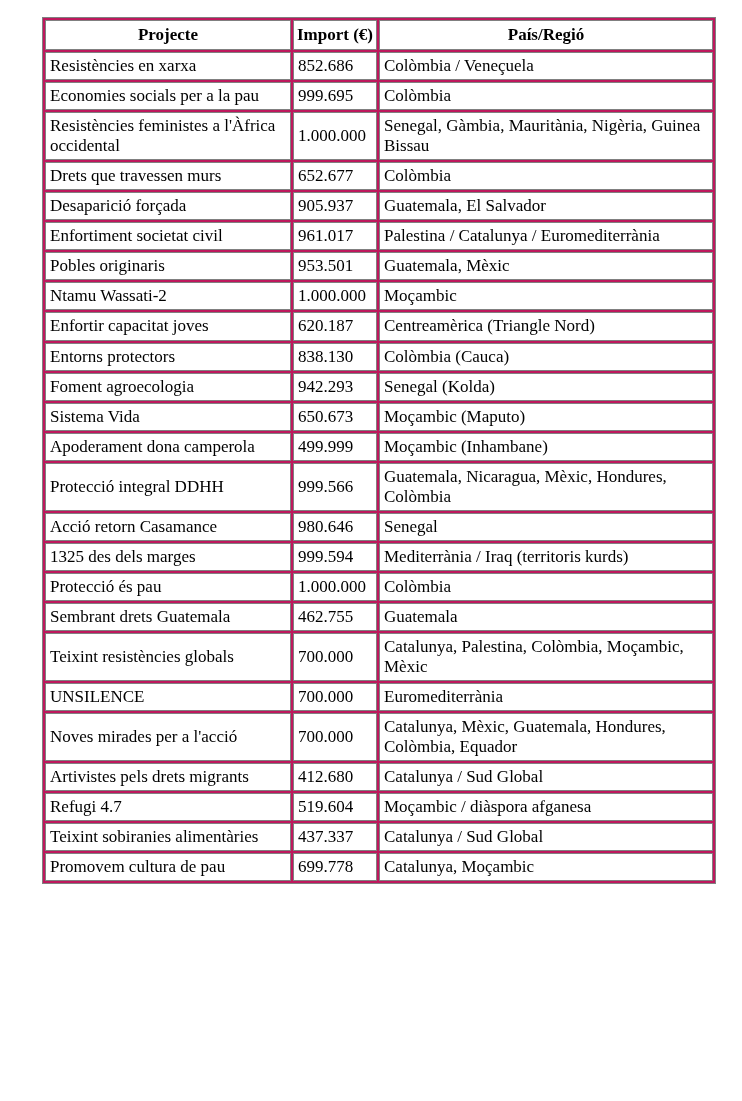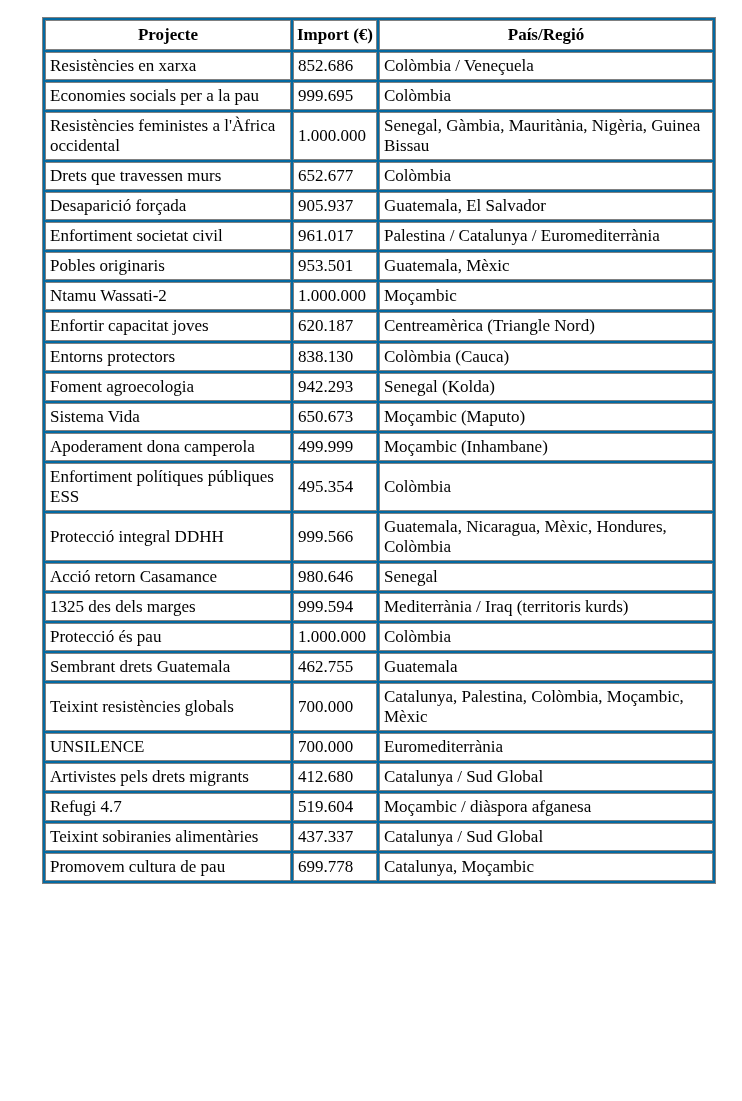--- a/index.html
+++ b/index.html
@@ -18,21 +18,21 @@
   }
   table.projects {
     position: absolute;
     left: 42px;
     top: 17px;
     width: 674px;
     table-layout: fixed;
     border-collapse: separate;
     border-spacing: 2px;
     border: 1px solid #808080;
-    background: #0369a1;
+    background: #be185d;
   }
   col.c1 { width: 246px; }
   col.c2 { width: 84px; }
   
   table.projects th,
   table.projects td {
     border: 1px solid #808080;
     font-size: 17px;
     line-height: 1.18;
     color: #000000;
@@ -127,25 +127,20 @@
           <td>Sistema Vida</td>
           <td>650.673</td>
           <td>Moçambic (Maputo)</td>
         </tr>
         <tr>
           <td>Apoderament dona camperola</td>
           <td>499.999</td>
           <td>Moçambic (Inhambane)</td>
         </tr>
         <tr>
-          <td>Enfortiment polítiques públiques ESS</td>
-          <td>495.354</td>
-          <td>Colòmbia</td>
-        </tr>
-        <tr>
           <td>Protecció integral DDHH</td>
           <td>999.566</td>
           <td>Guatemala, Nicaragua, Mèxic, Hondures, Colòmbia</td>
         </tr>
         <tr>
           <td>Acció retorn Casamance</td>
           <td>980.646</td>
           <td>Senegal</td>
         </tr>
         <tr>
@@ -165,20 +160,25 @@
         </tr>
         <tr>
           <td>Teixint resistències globals</td>
           <td>700.000</td>
           <td>Catalunya, Palestina, Colòmbia, Moçambic, Mèxic</td>
         </tr>
         <tr>
           <td>UNSILENCE</td>
           <td>700.000</td>
           <td>Euromediterrània</td>
+        </tr>
+        <tr>
+          <td>Noves mirades per a l'acció</td>
+          <td>700.000</td>
+          <td>Catalunya, Mèxic, Guatemala, Hondures, Colòmbia, Equador</td>
         </tr>
         <tr>
           <td>Artivistes pels drets migrants</td>
           <td>412.680</td>
           <td>Catalunya / Sud Global</td>
         </tr>
         <tr>
           <td>Refugi 4.7</td>
           <td>519.604</td>
           <td>Moçambic / diàspora afganesa</td>

